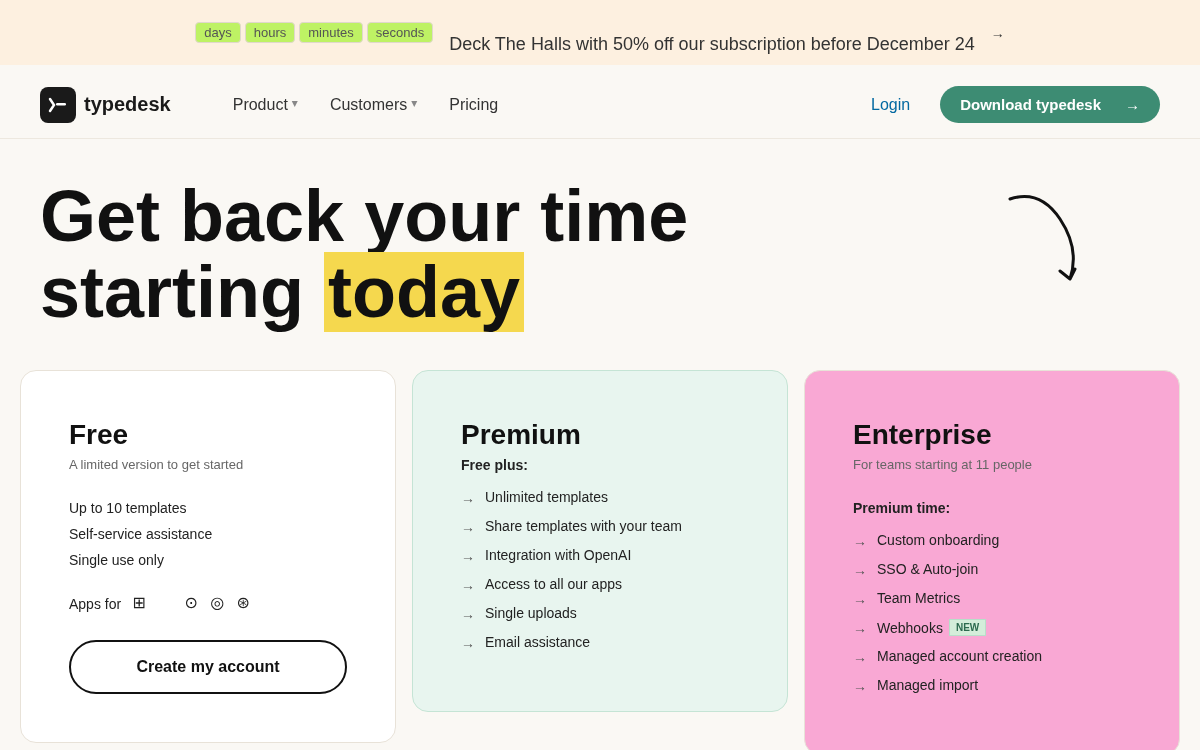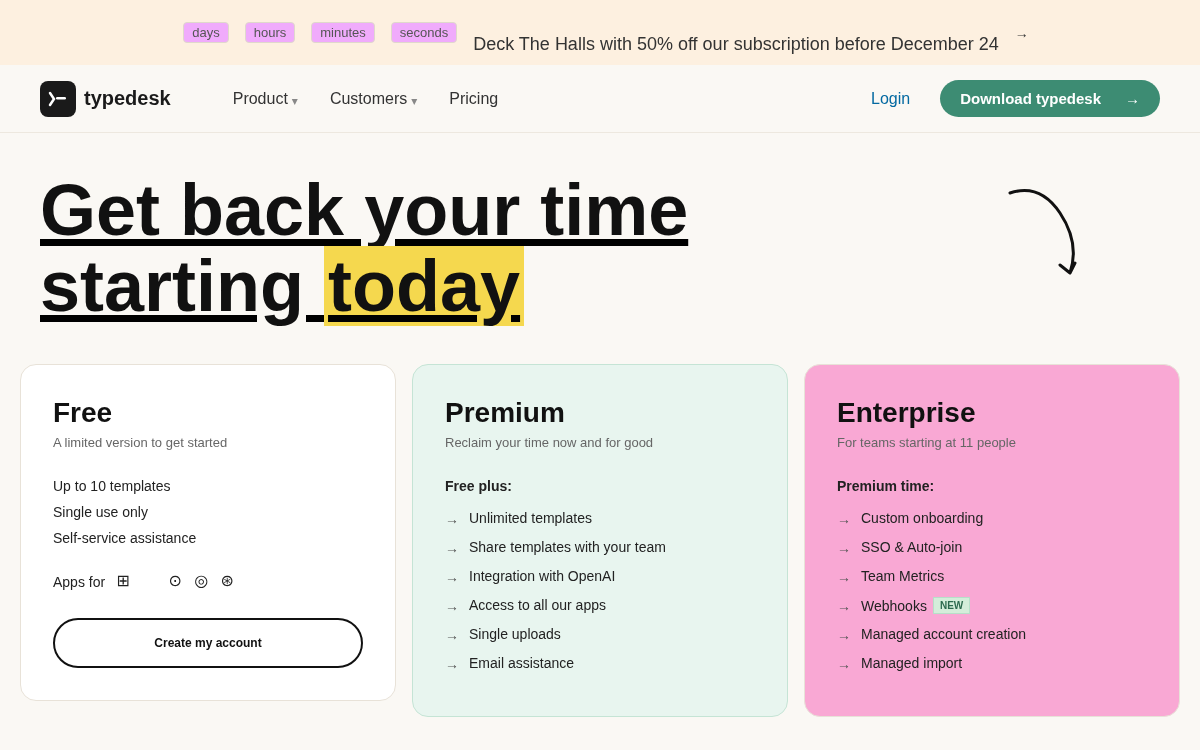--- a/index.html
+++ b/index.html
@@ -14,45 +14,45 @@
       gap: 16px;
       padding: 10px 20px;
       font-size: 14px;
       color: #333;
     }
     .banner-timers {
       display: flex;
       gap: 4px;
     }
     .timer-item {
-      background: #f0abfc;
+      background: #bef264;
       border: 1px solid #e0d8cc;
       border-radius: 4px;
       padding: 2px 8px;
       font-size: 13px;
       color: #555;
-      margin-left: 12px;
     }
     .banner-text {
       font-size: 18px;
       color: #333;
       margin-top: 24px;
     }
     .banner-arrow {
       font-size: 14px;
     }
 
     
     nav {
       background: #faf8f4;
       display: flex;
       align-items: center;
       padding: 16px 40px;
       height: 68px;
       border-bottom: 1px solid #ede8df;
+      margin-top: 6px;
     }
     .logo {
       display: flex;
       align-items: center;
       gap: 8px;
       margin-right: 48px;
       text-decoration: none;
     }
     .logo-icon {
       width: 36px;
@@ -64,21 +64,21 @@
       color: #1a1a1a;
     }
     .nav-links {
       display: flex;
       align-items: center;
       gap: 4px;
       flex: 1;
     }
     .nav-item {
       display: flex;
-      align-items: flex-end;
+      align-items: flex-start;
       gap: 4px;
       padding: 8px 14px;
       font-size: 16px;
       color: #333;
       cursor: pointer;
       border-radius: 8px;
       text-decoration: none;
     }
     .nav-chevron { font-size: 12px; color: #888; }
     .nav-right {
@@ -103,21 +103,20 @@
       display: flex;
       align-items: center;
       gap: 24px;
       border: none;
     }
 
     
     .hero {
       padding: 40px 40px 20px 40px;
       position: relative;
-      text-decoration: underline;
     }
     .hero-title {
       font-size: 72px;
       font-weight: 900;
       color: #111;
       line-height: 1.05;
       max-width: 780px;
     }
     .hero-highlight {
       background: #f5d84e;
@@ -136,21 +135,21 @@
     .cards-section {
       display: flex;
       gap: 16px;
       padding: 20px 20px 0 20px;
       align-items: flex-start;
     }
     .card {
       flex: 1;
       background: #fff;
       border-radius: 16px;
-      padding: 32px;
+      padding: 48px;
       border: 1px solid #e8e2d8;
     }
     .card-premium {
       background: #e8f5ef;
       border: 1px solid #c5e4d5;
     }
     .card-enterprise {
       background: #f9a8d4;
     }
     .card-tier {
@@ -211,21 +210,21 @@
       justify-content: center;
       font-size: 16px;
     }
     .create-btn {
       display: block;
       width: 100%;
       padding: 16px;
       border: 2px solid #111;
       border-radius: 32px;
       background: #fff;
-      font-size: 12px;
+      font-size: 16px;
       font-weight: 700;
       color: #111;
       cursor: pointer;
       text-align: center;
     }
     .section-label {
       font-size: 14px;
       font-weight: 700;
       color: #222;
       margin-bottom: 16px;
@@ -300,39 +299,38 @@
   </svg>
 </div>
 
 <div class="cards-section">
 
   <div class="card">
     <div class="card-tier">Free</div>
     <div class="card-subtitle">A limited version to get started</div>
     <ul class="free-features">
       <li class="free-feature-item">Up to 10 templates</li>
+      <li class="free-feature-item">Self-service assistance</li>
       <li class="free-feature-item">Single use only</li>
-      <li class="free-feature-item">Self-service assistance</li>
     </ul>
     <div class="apps-row">
       <span>Apps for</span>
       <div class="app-icons">
         <span class="app-icon">⊞</span>
         <span class="app-icon"></span>
         <span class="app-icon">⊙</span>
         <span class="app-icon">◎</span>
         <span class="app-icon">⊛</span>
       </div>
     </div>
     <button class="create-btn">Create my account</button>
   </div>
 
   <div class="card card-premium">
     <div class="card-tier">Premium</div>
-    <div class="card-subtitle">Reclaim your time now and for good</div>
     <div class="section-label">Free plus:</div>
     <ul class="card-feature-list">
       <li class="card-feature-item">
         <span class="arrow-icon">→</span>
         <span>Unlimited templates</span>
       </li>
       <li class="card-feature-item">
         <span class="arrow-icon">→</span>
         <span>Share templates with your team</span>
       </li>

